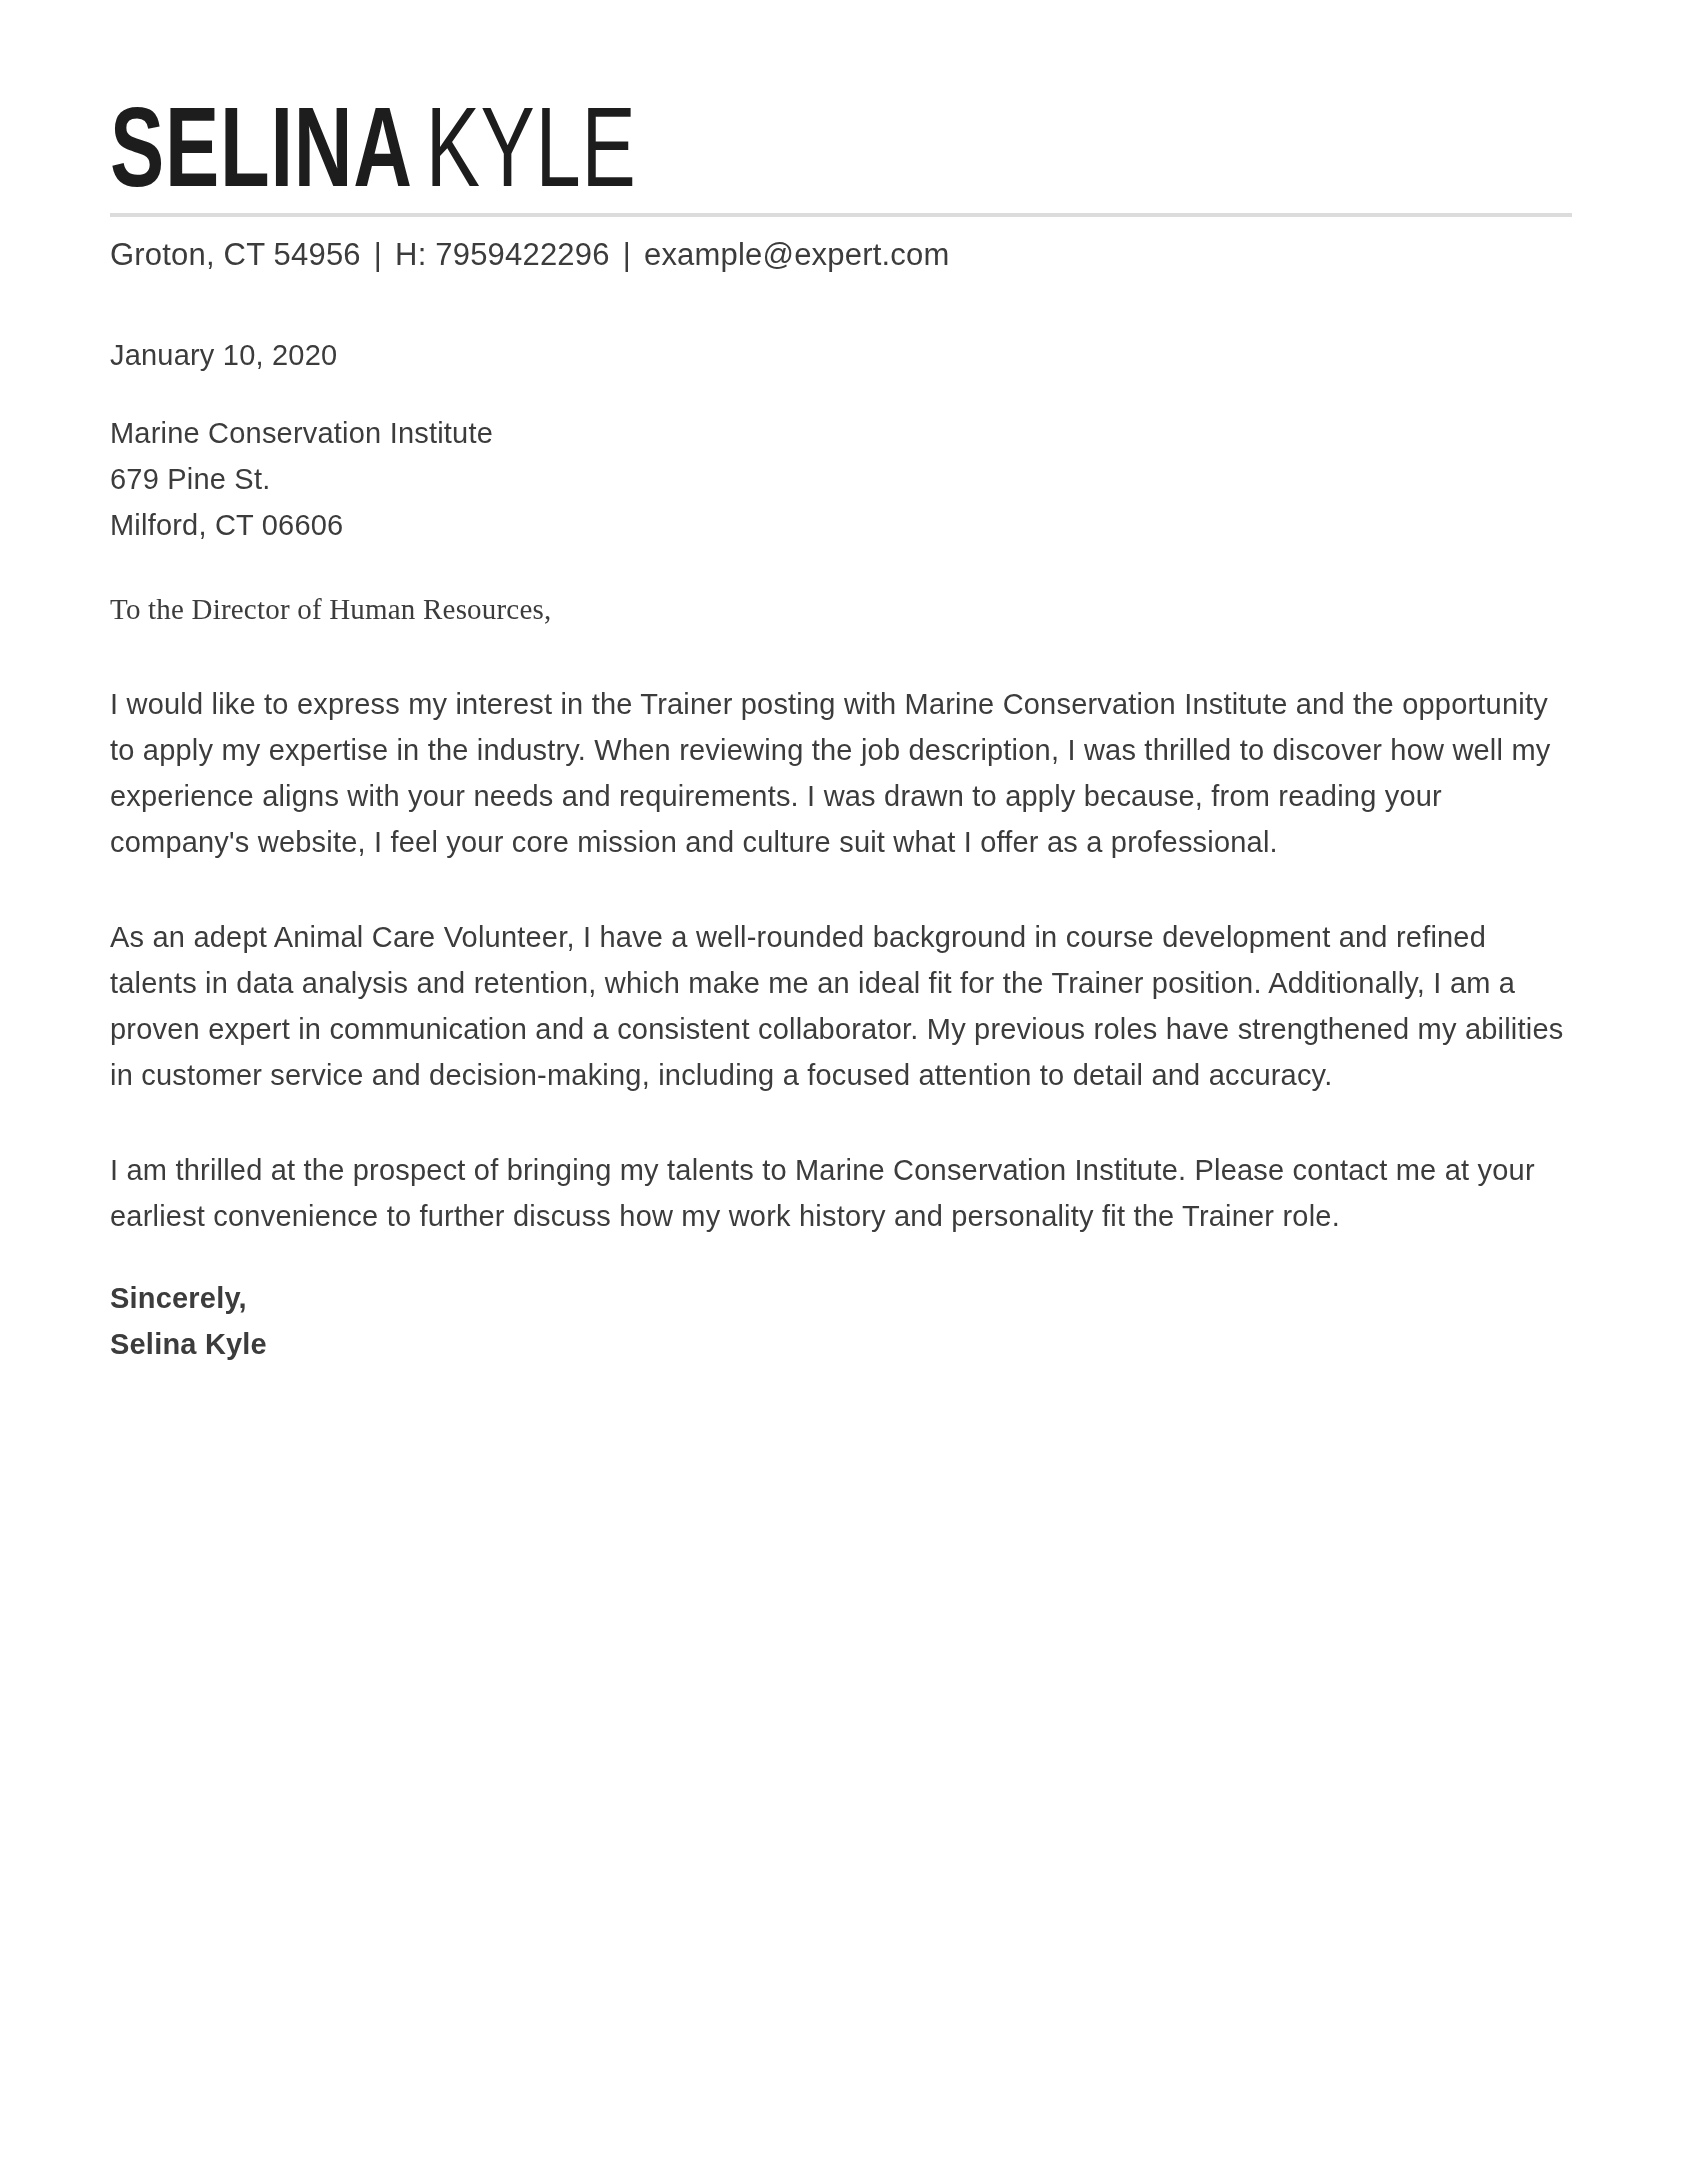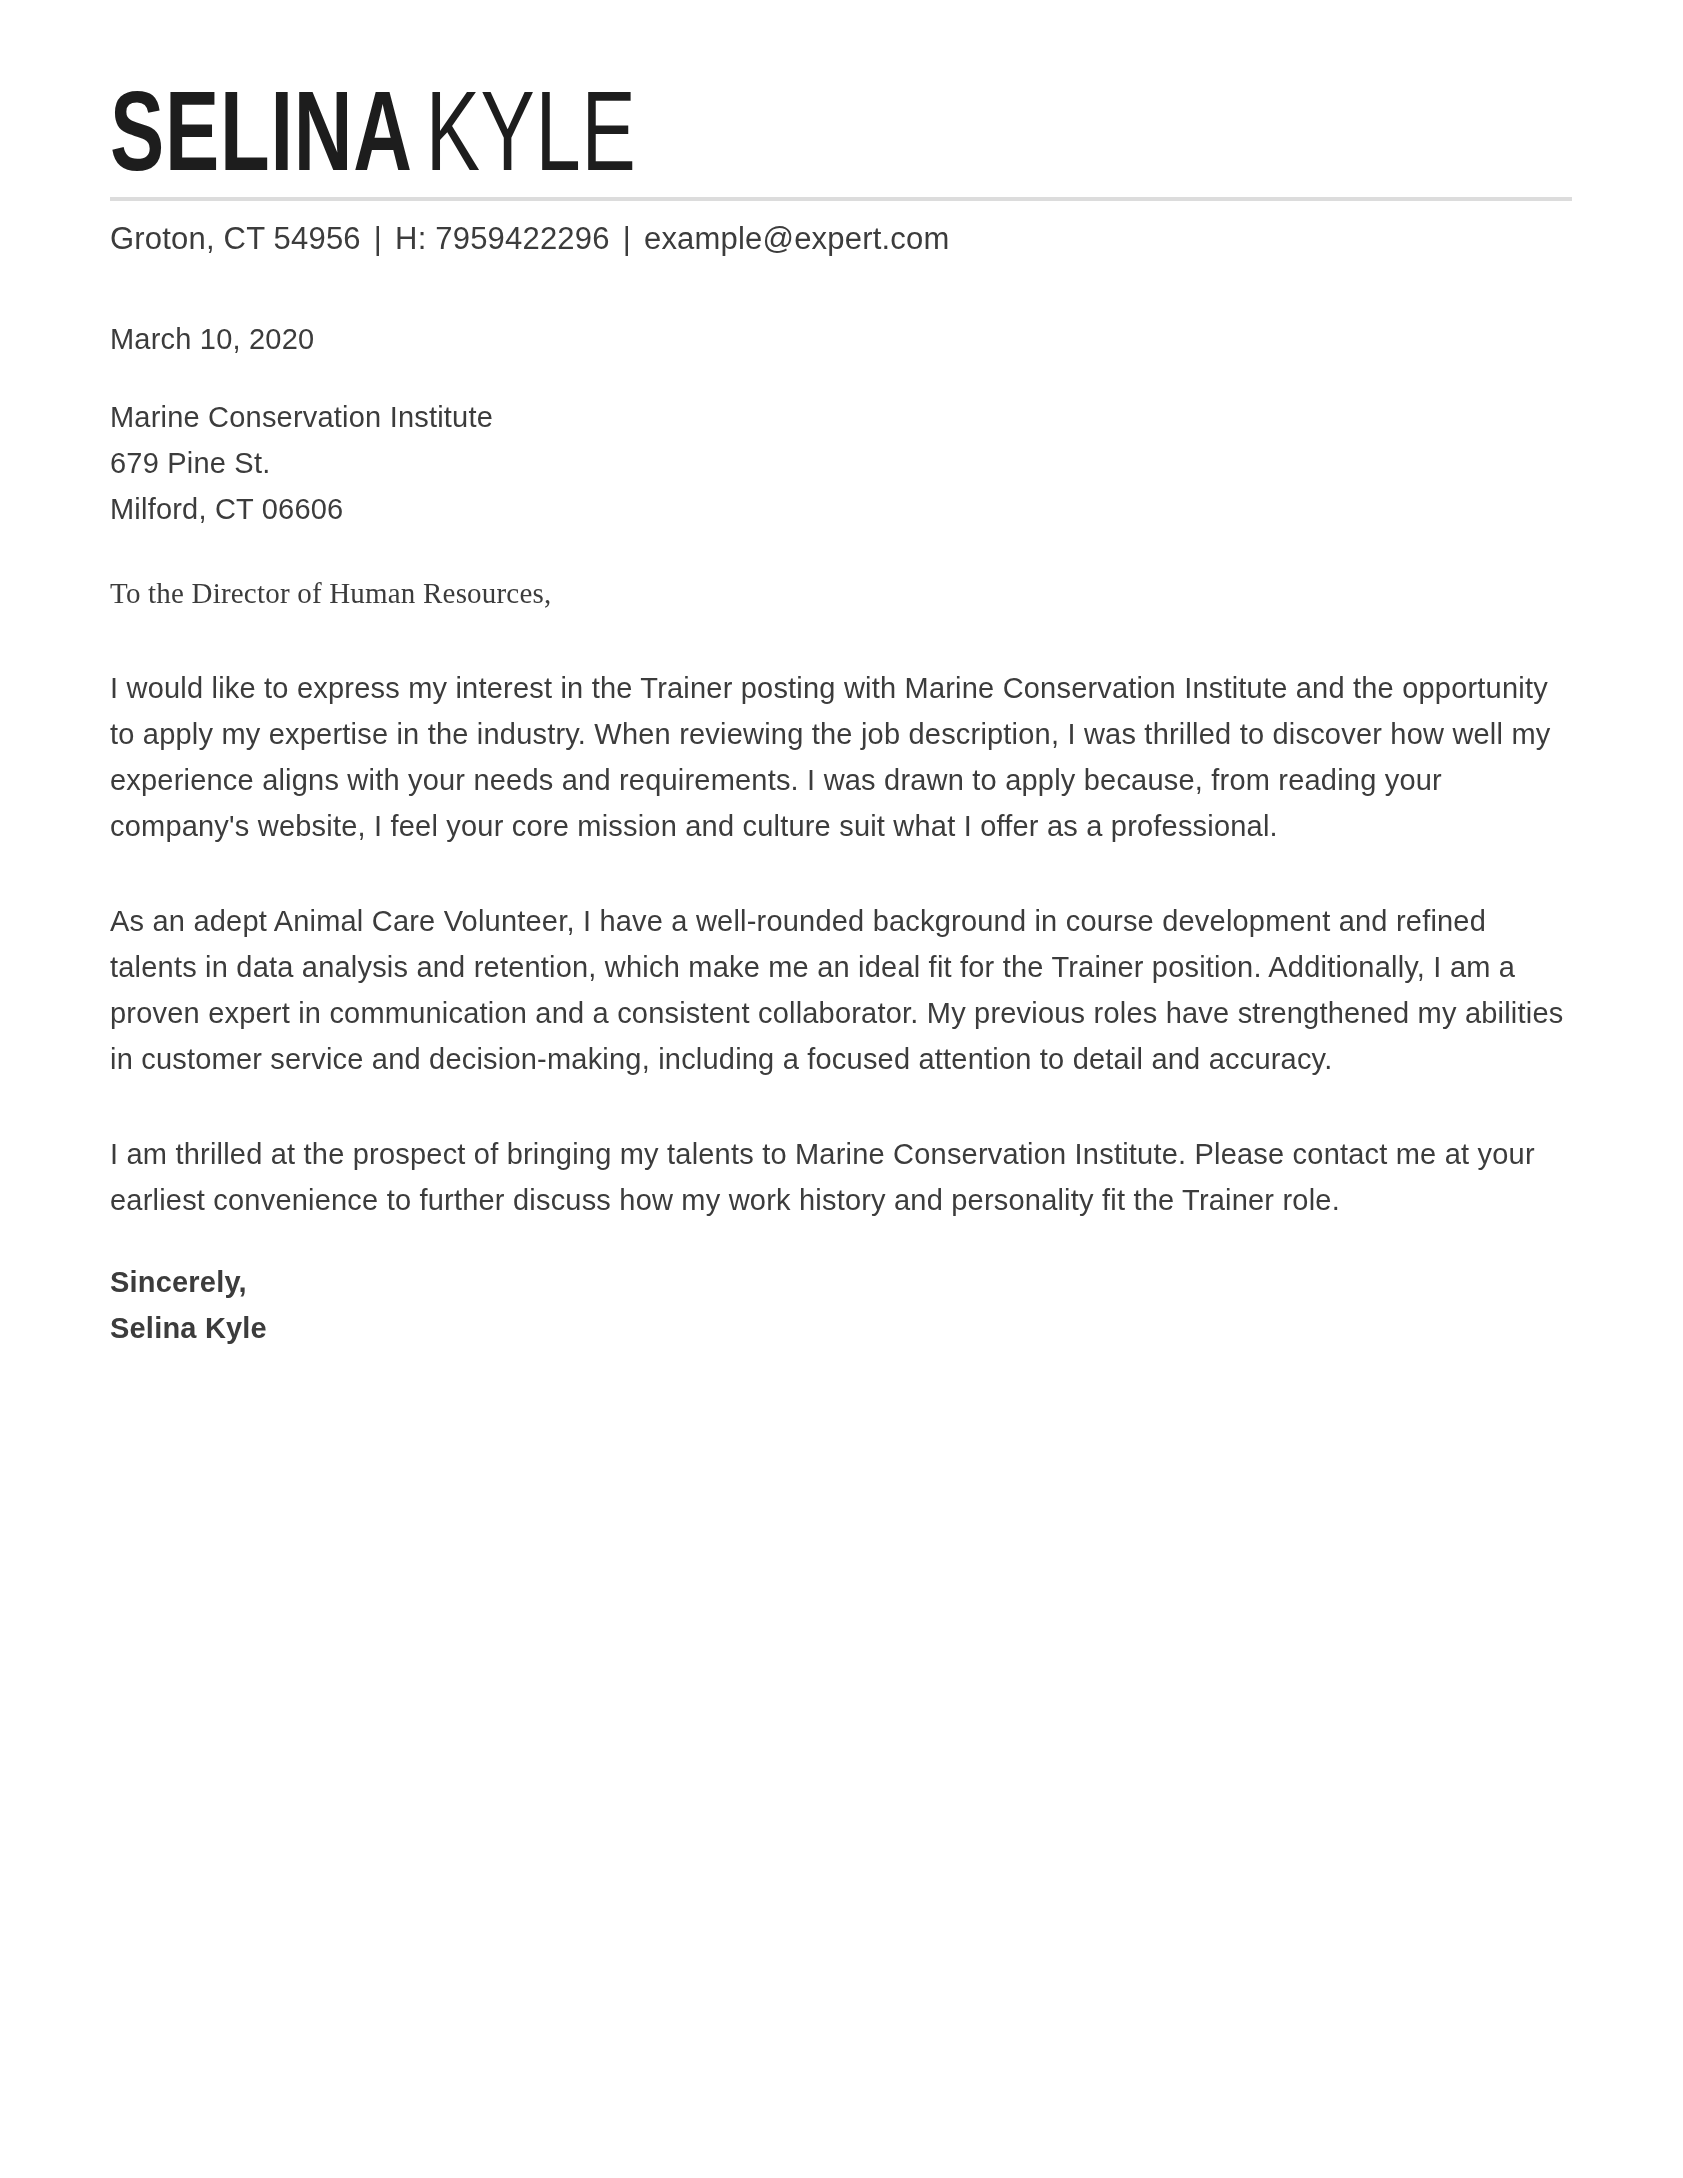--- a/index.html
+++ b/index.html
@@ -9,21 +9,21 @@
   }
   .page {
     position: relative;
     width: 1683px;
     height: 2178px;
     background: #ffffff;
     overflow: hidden;
     font-family: "Liberation Sans", "DejaVu Sans", sans-serif;
     color: #3c3c3c;
     box-sizing: border-box;
-    padding: 0 111px 0 110px;
+    padding: 16px 111px 0 110px;
   }
   .name-heading {
     margin: 81px 0 0 0;
     font-size: 113px;
     line-height: 0.9;
     color: #1d1d1d;
     white-space: nowrap;
     letter-spacing: 1px;
   }
   .name-scale {
@@ -79,21 +79,21 @@
   </h1>
 
   <div class="header-rule"></div>
 
   <div class="contact-line">
     <span>Groton, CT 54956</span><span class="contact-sep">|</span><span>H: 7959422296</span><span class="contact-sep">|</span><span>example@expert.com</span>
   </div>
 
   <div class="letter-body">
 
-    <p class="date-line">March 10, 2020</p>
+    <p class="date-line">January 10, 2020</p>
 
     <div class="recipient">
       <div>Marine Conservation Institute</div>
       <div>679 Pine St.</div>
       <div>Milford, CT 06606</div>
     </div>
 
     <p class="salutation">To the Director of Human Resources,</p>
 
     <p class="body-paragraph">I would like to express my interest in the Trainer posting with Marine Conservation Institute and the opportunity to apply my expertise in the industry. When reviewing the job description, I was thrilled to discover how well my experience aligns with your needs and requirements. I was drawn to apply because, from reading your company's website, I feel your core mission and culture suit what I offer as a professional.</p>

